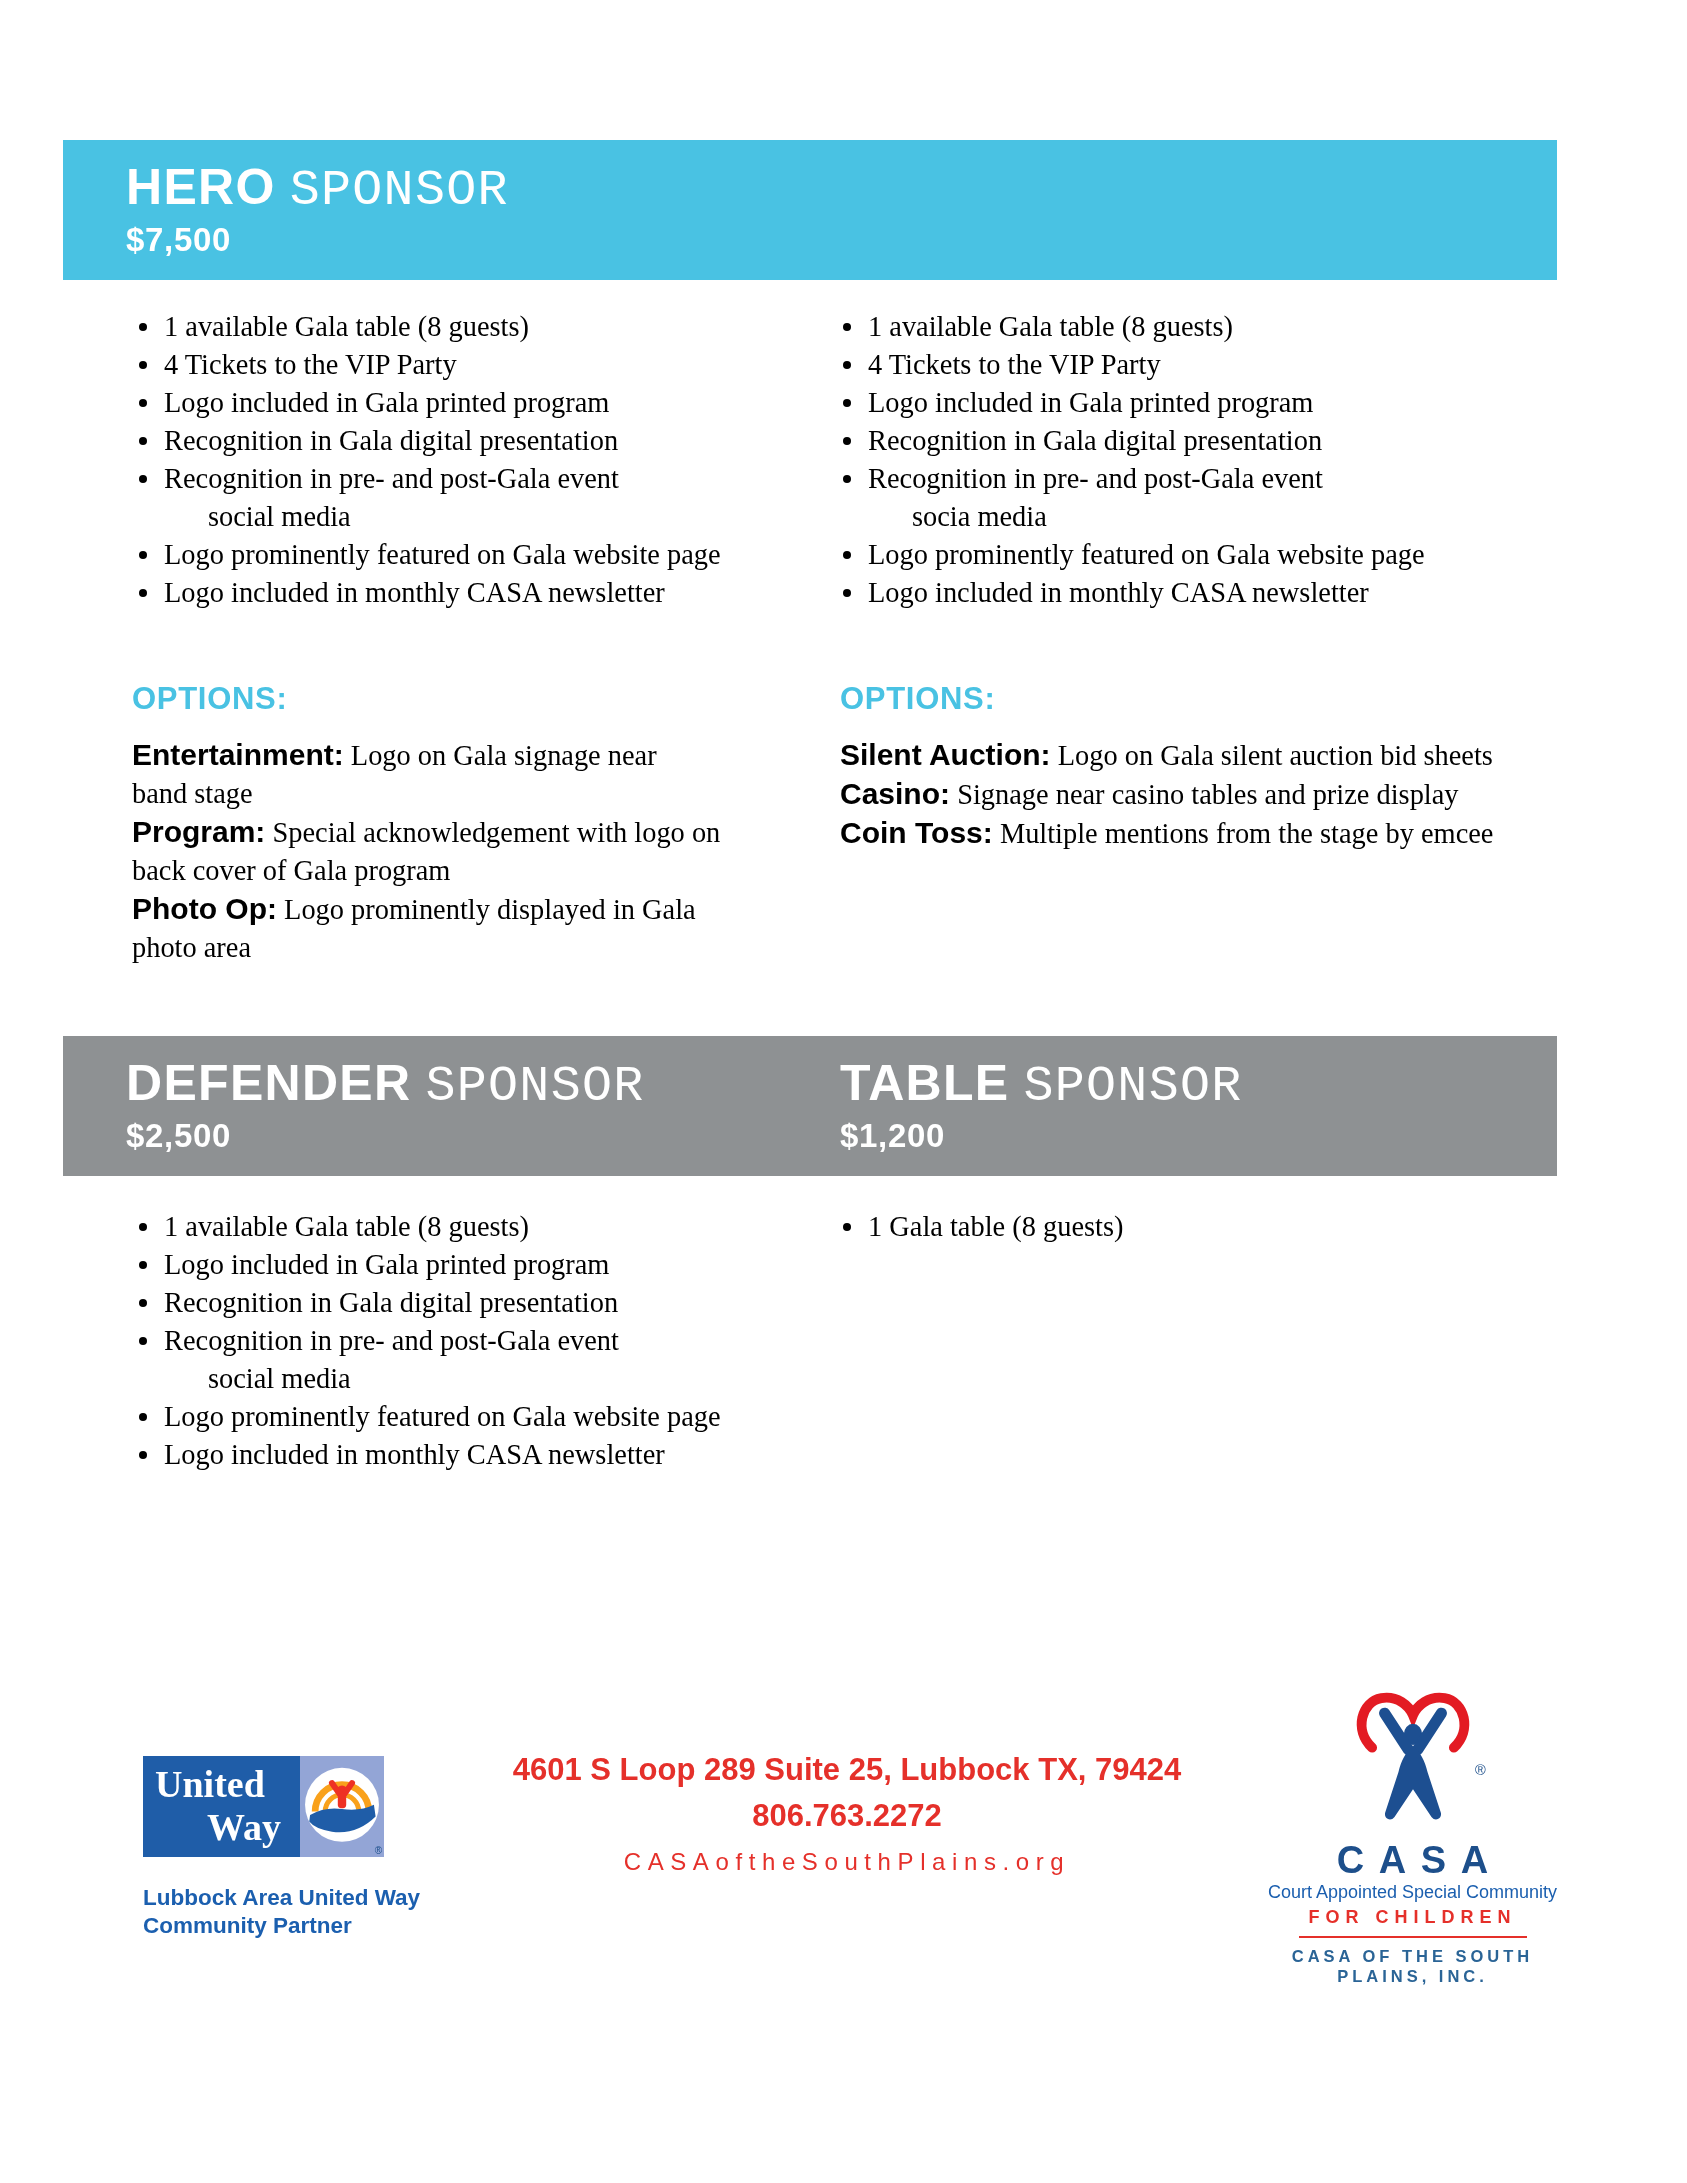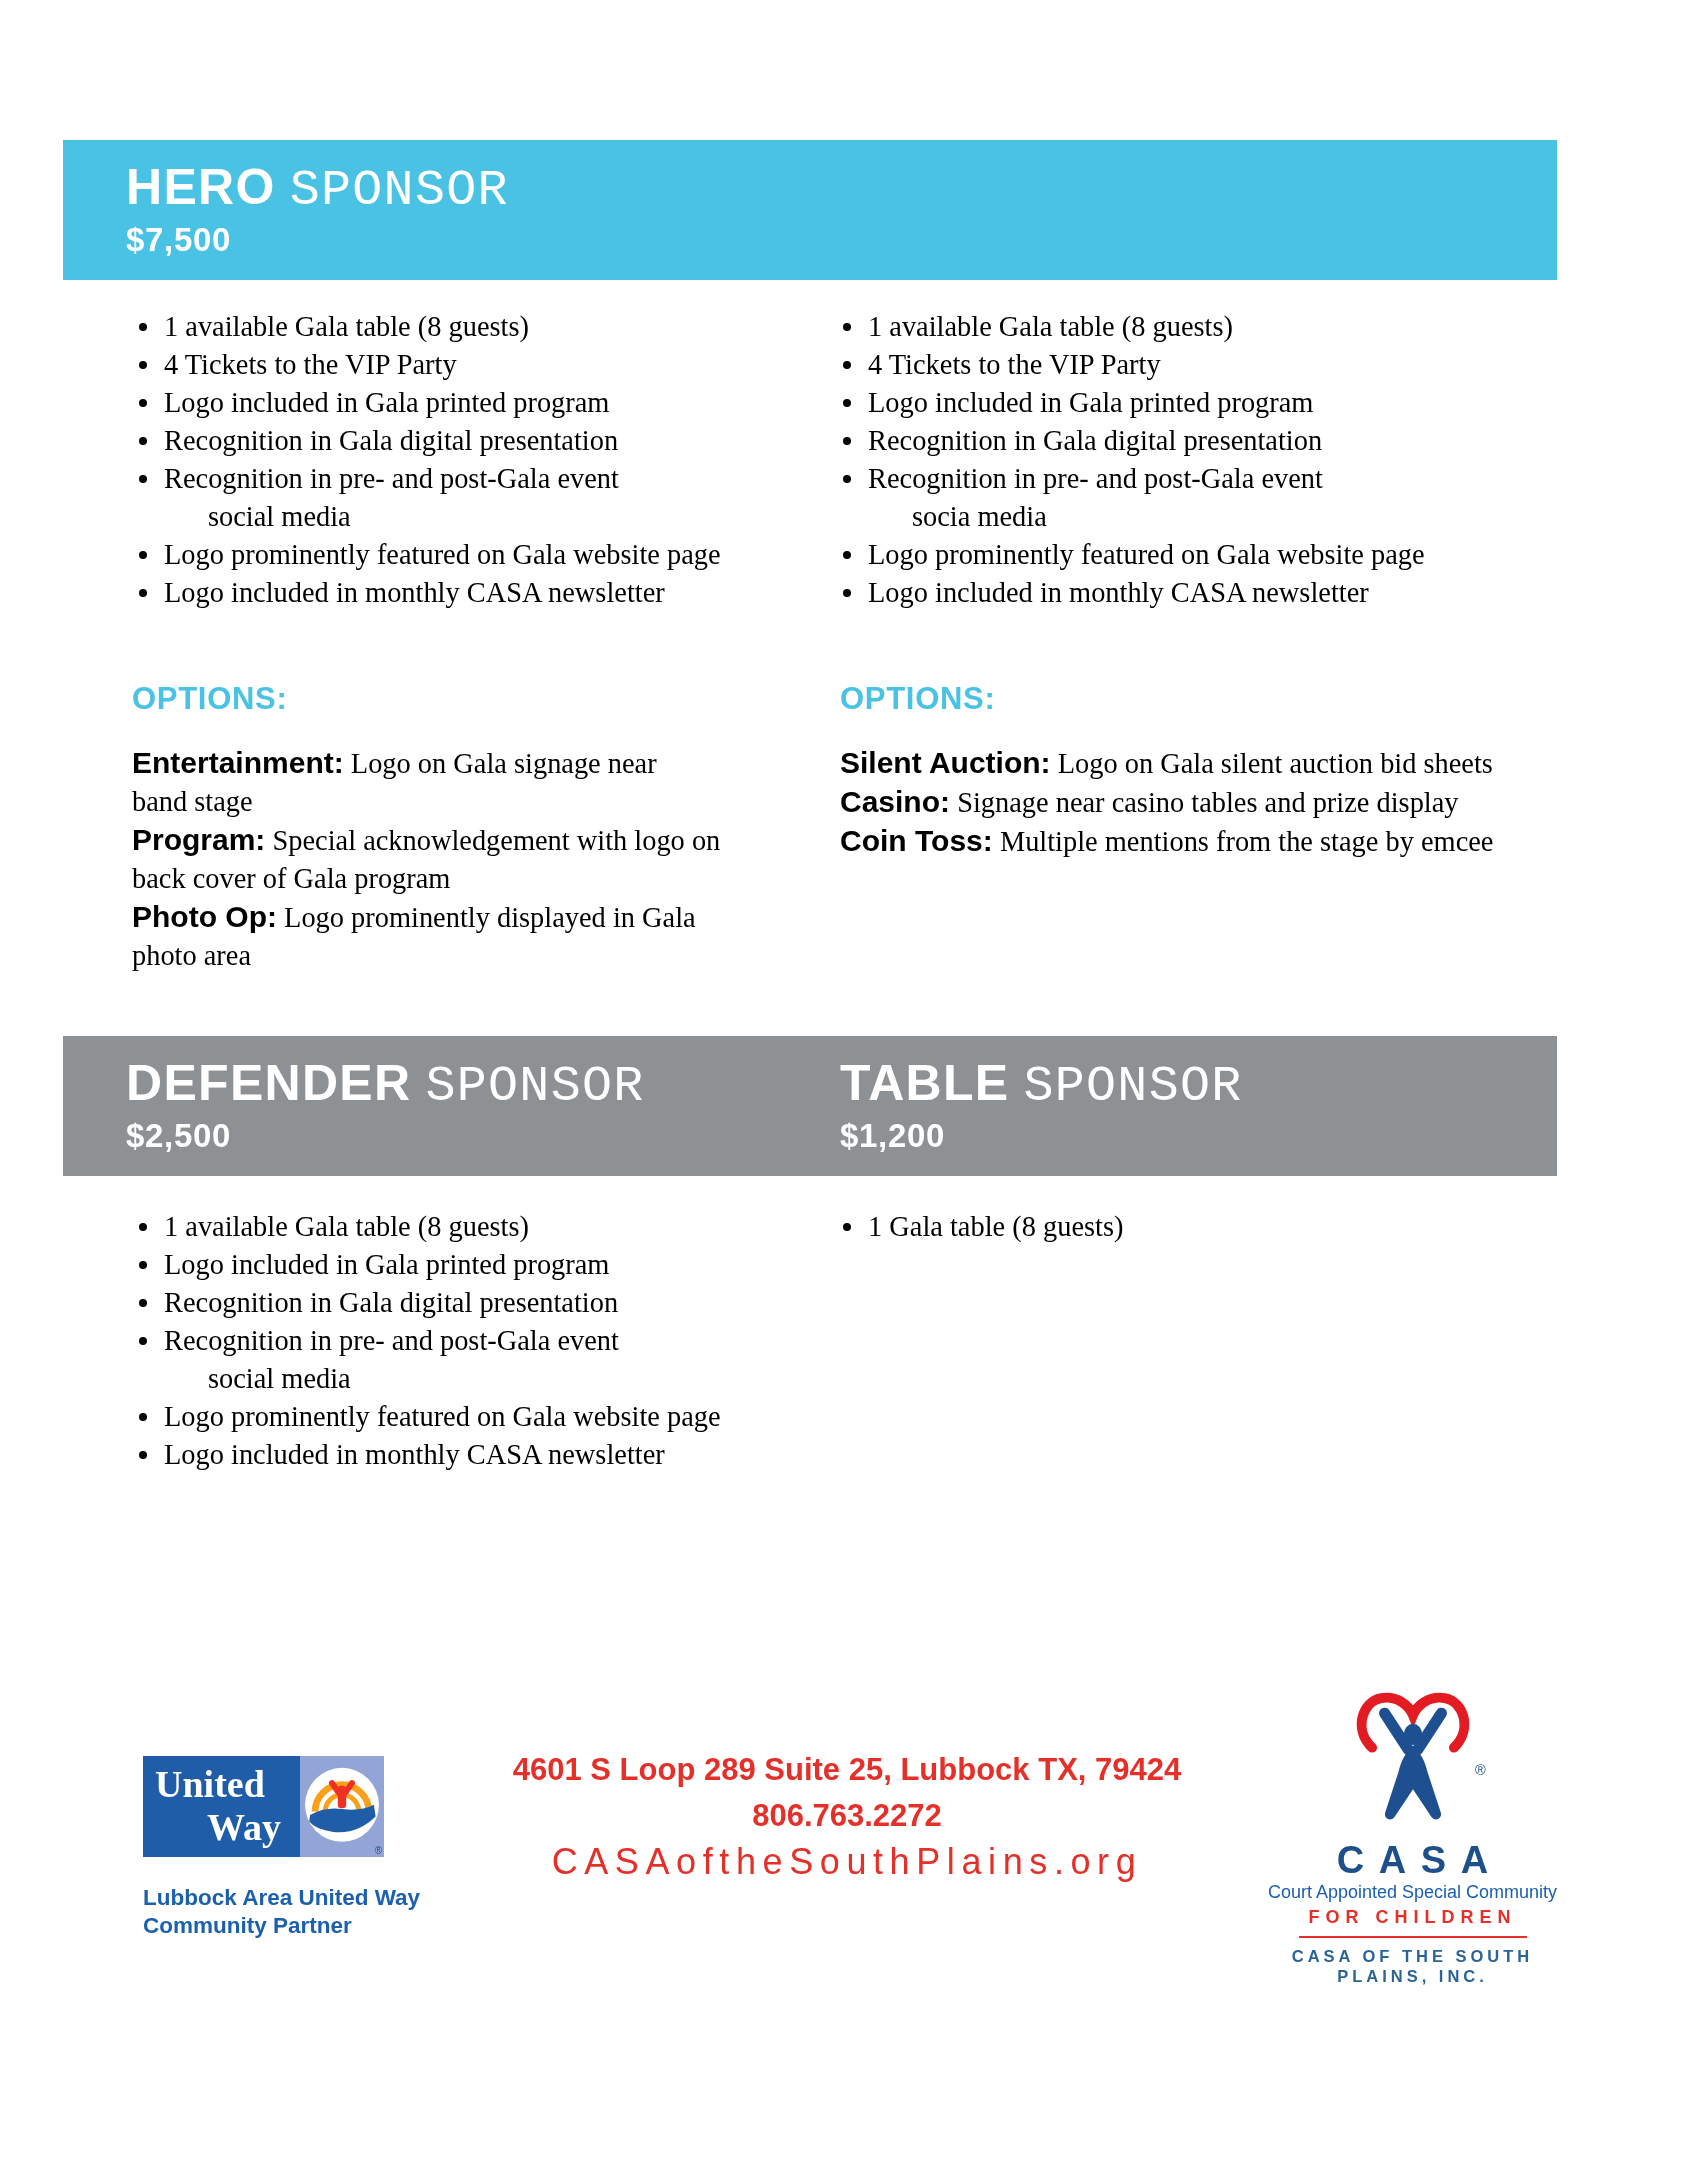--- a/index.html
+++ b/index.html
@@ -20,42 +20,42 @@
 
   
   ul.blist{position:absolute;list-style:none;margin:0;padding:0;
            font-family:"Liberation Serif",serif;font-size:28.4px;color:#000;}
   ul.blist li{position:relative;padding-left:28px;line-height:38px;}
   ul.blist .dot{position:absolute;left:2.6px;top:15px;width:8px;height:8px;border-radius:50%;background:#000;}
   ul.blist .cont{display:block;padding-left:44px;}
 
   
   .options{position:absolute;color:#000;}
-  .options h3{margin:0 0 26px 0;font-size:31px;line-height:38px;font-weight:bold;
+  .options h3{margin:0 0 18px 0;font-size:31px;line-height:38px;font-weight:bold;
               color:#49C2E3;letter-spacing:0.7px;}
   .options .opt{margin:0;font-family:"Liberation Serif",serif;font-size:28.4px;line-height:38px;}
   .options .opt b{font-family:"Liberation Sans",sans-serif;font-weight:bold;font-size:30px;}
   .options .opt .otext{white-space:pre-line;}
 
   
   .uw{position:absolute;left:143px;top:1756px;width:241px;height:101px;border-radius:29px;}
   .uw .dark{position:absolute;left:0;top:0;width:157px;height:101px;background:#1F5DA8;}
   .uw .light{position:absolute;left:157px;top:0;width:84px;height:101px;background:#93A5D6;}
   .uw .w1,.uw .w2{position:absolute;color:#fff;font-family:"Liberation Serif",serif;
                   font-weight:bold;font-size:38px;line-height:38px;}
   .uw .w1{left:12px;top:9.3px;}
   .uw .w2{left:64px;top:52px;}
   .uw .reg{position:absolute;right:2px;bottom:1.3px;font-size:10px;color:#1D4F8B;}
   .uw-partner{position:absolute;left:143px;top:1884px;color:#1B5FAF;font-weight:bold;
               font-size:22.5px;line-height:28px;}
 
   
   .contact{position:absolute;left:430px;top:1747px;width:834px;text-align:center;color:#E5302A;}
   .contact .addr,.contact .phone{font-weight:bold;font-size:31px;line-height:46px;}
-  .contact .web{font-size:36px;line-height:46px;letter-spacing:6.6px;font-weight:normal;}
+  .contact .web{font-size:24px;line-height:46px;letter-spacing:6.6px;font-weight:normal;}
 
   
   .casa{position:absolute;left:1257px;top:1684px;width:311px;text-align:center;color:#1D4F8B;}
   .casa svg{display:block;margin:0 auto;}
   .casa .reg{position:absolute;left:218px;top:78px;font-size:14.6px;color:#1D4F8B;}
   .casa .name{margin-top:6.6px;font-size:38px;line-height:40px;font-weight:bold;letter-spacing:14.6px;text-indent:14.6px;}
   .casa .tag{margin-top:2.6px;font-size:18px;line-height:21px;color:#1B5FAF;}
   .casa .fc{margin-top:4px;font-size:18px;line-height:20px;font-weight:bold;letter-spacing:6px;color:#E5302A;}
   .casa .rule{margin:9.3px auto 0 auto;width:228px;height:2px;background:#E5302A;}
   .casa .org{margin-top:8px;font-size:16.5px;line-height:20px;font-weight:bold;letter-spacing:4px;color:#2A6496;}

